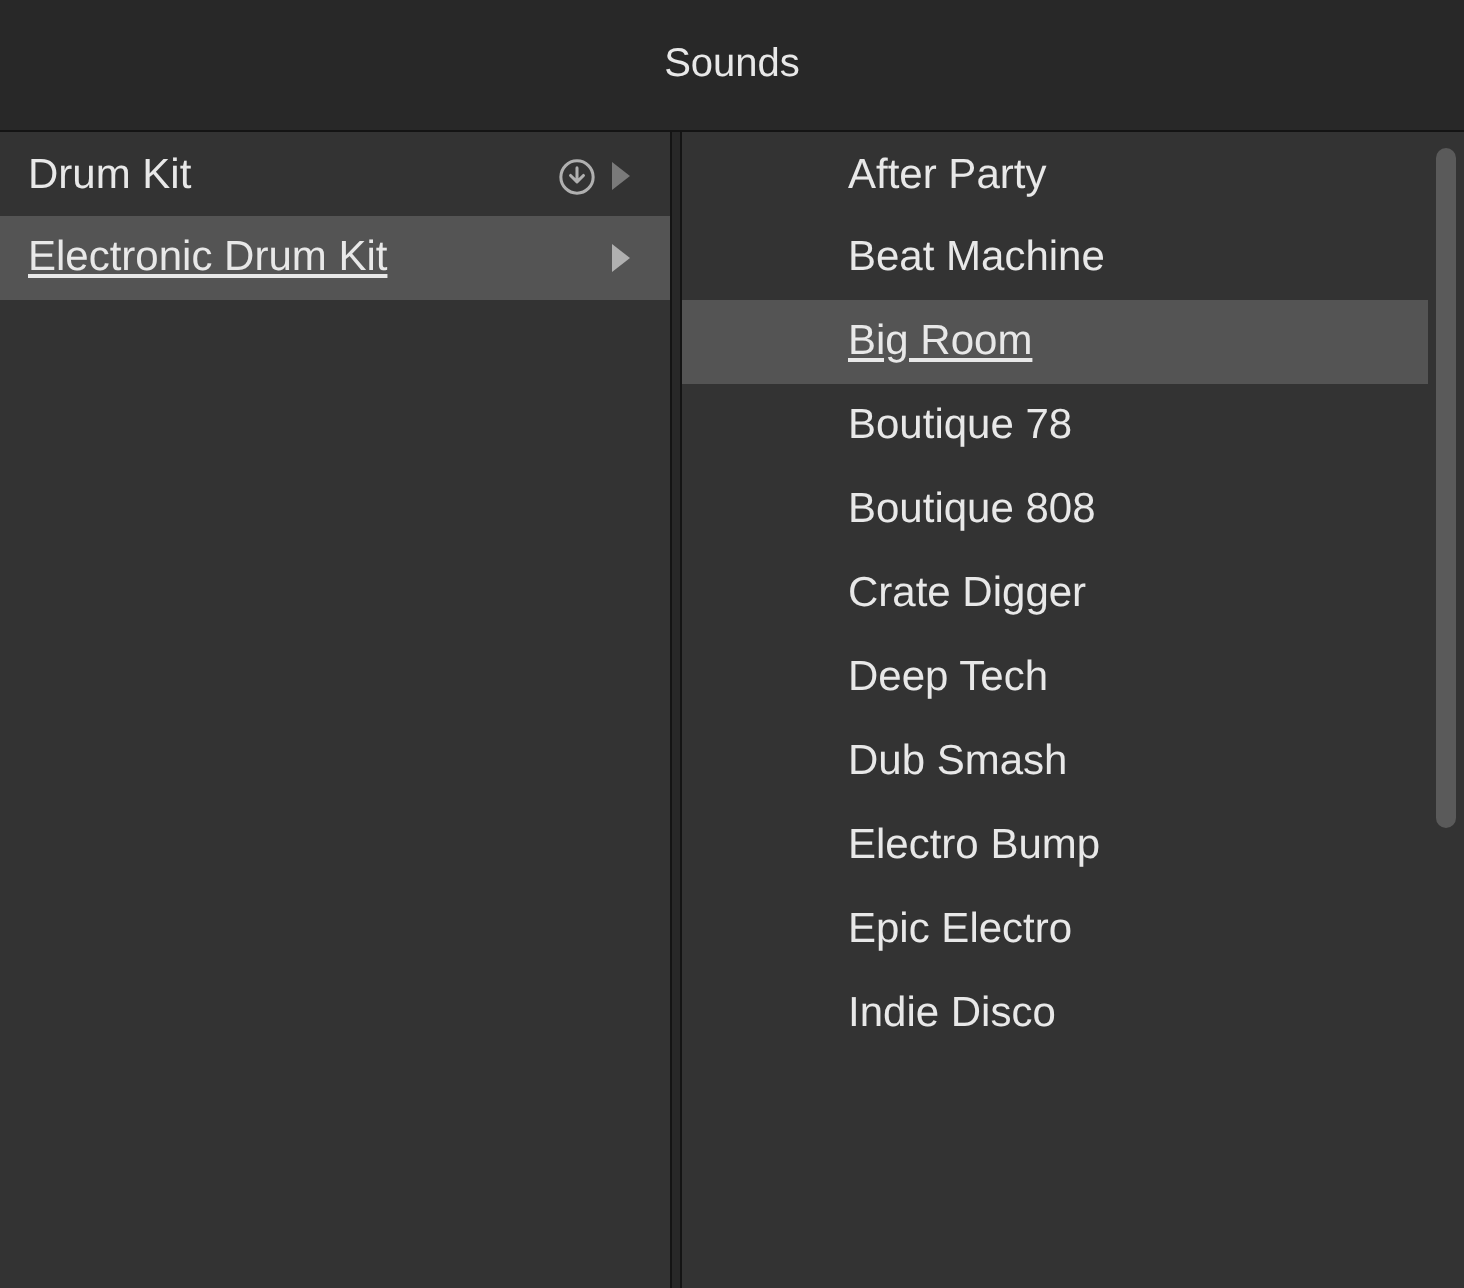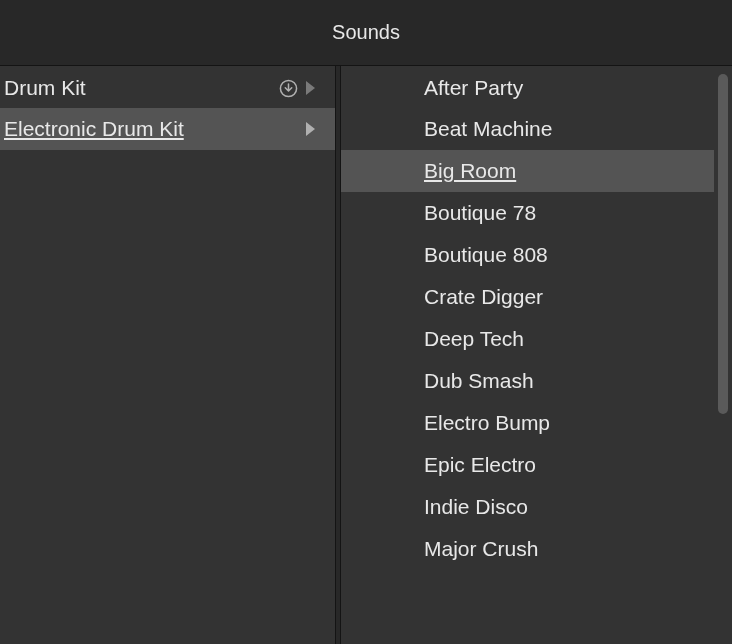--- a/index.html
+++ b/index.html
@@ -57,21 +57,21 @@
       right: 4px;
       width: 10px;
       height: 340px;
       background: #5a5a5a;
       border-radius: 5px;
     }
     .list-item {
       height: 42px;
       display: flex;
       align-items: center;
-      padding-left: 4px;
+      padding-left: 14px;
       padding-right: 12px;
       font-size: 21px;
       color: #e8e8e8;
       cursor: default;
       position: relative;
     }
     .list-item.selected {
       background: #545454;
       text-decoration: underline;
     }
@@ -173,23 +173,20 @@
         </div>
       <div class="list-item">
           <span class="label">Electro Bump</span>
         </div>
       <div class="list-item">
           <span class="label">Epic Electro</span>
         </div>
       <div class="list-item">
           <span class="label">Indie Disco</span>
         </div>
-      <div class="list-item">
-          <span class="label">Major Crush</span>
-        </div>
     </div>
     <div class="scrollbar-track">
       <div class="scrollbar-thumb"></div>
     </div>
   </div>
 </div>
 
 <div class="footer"></div>
 
 </body></html>

